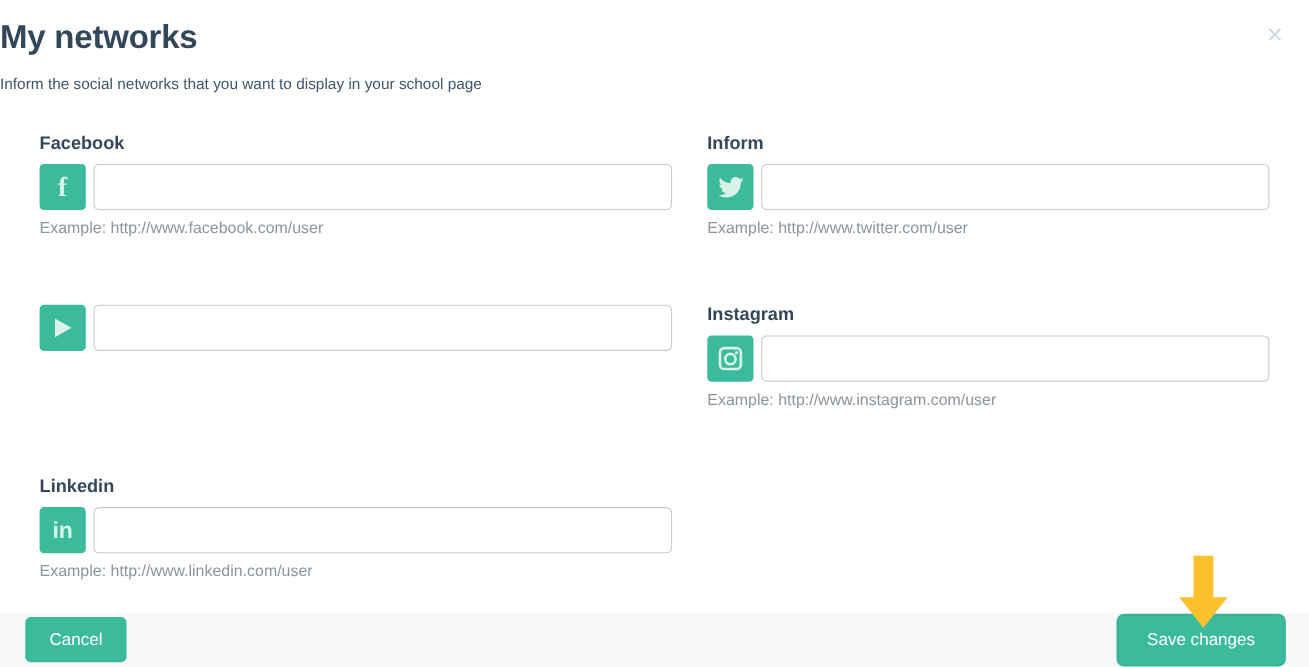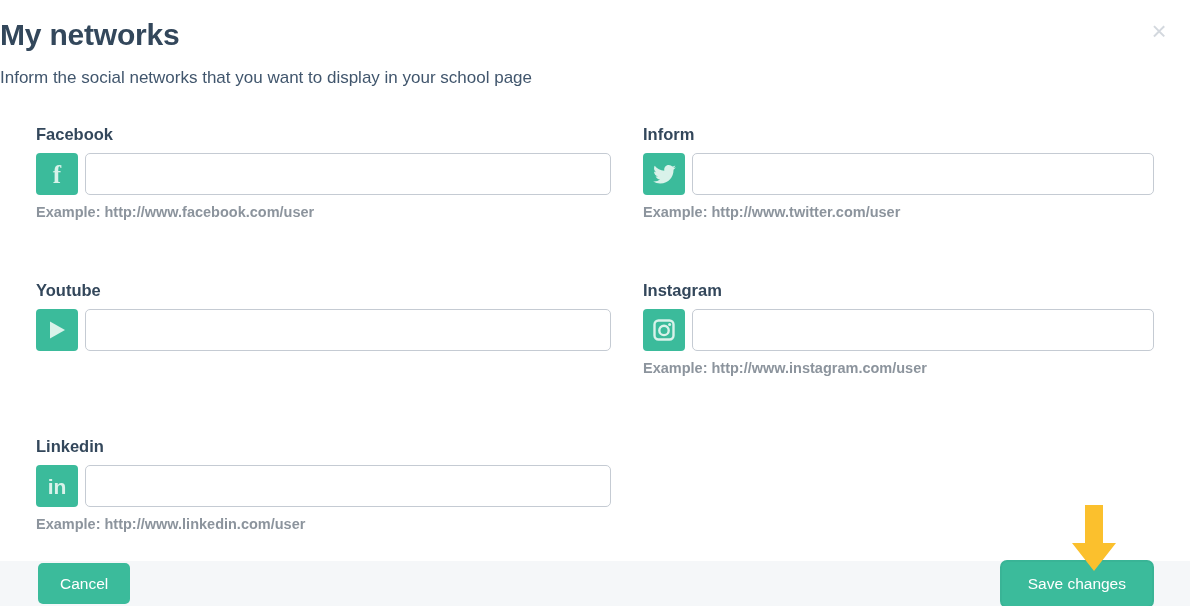--- a/index.html
+++ b/index.html
@@ -52,21 +52,21 @@
   }
   .modal-title {
     margin: 0;
     font-size: 30px;
     font-weight: bold;
     color: #33475b;
     letter-spacing: -0.2px;
   }
   .modal-subtitle {
     margin: 16px 0 0 0;
-    font-size: 17px;
+    font-size: 14px;
     font-weight: normal;
     color: #41566d;
   }
 
   
   .modal-body {
     flex: 1;
     padding: 37px 36px 0 36px;
     box-sizing: border-box;
   }
@@ -131,31 +131,30 @@
     font-family: "Liberation Sans", sans-serif;
     color: #33475b;
     outline: none;
   }
   .net-input::placeholder { color: #b6bdc6; }
   .net-help {
     margin-top: 9px;
     font-size: 14.5px;
     color: #8c949d;
     font-family: "Liberation Sans", sans-serif;
-    font-weight: bold;
   }
 
   
   .modal-footer {
     height: 75px;
     background: #f5f7f9;
     display: flex;
     align-items: center;
     justify-content: space-between;
-    padding: 0 38px;
+    padding: 0 23px;
     box-sizing: border-box;
     position: relative;
   }
   .btn {
     border: none;
     border-radius: 5px;
     background: #3bbb9b;
     color: #ffffff;
     font-size: 15.5px;
     font-family: "Liberation Sans", sans-serif;
@@ -217,21 +216,20 @@
             <svg width="23" height="19" viewBox="0 0 24 20">
               <path fill="#d9f2ea" d="M24 2.4c-.9.4-1.8.7-2.8.8 1-.6 1.8-1.6 2.2-2.7-1 .6-2 1-3.1 1.2A4.9 4.9 0 0 0 16.6 0c-2.7 0-4.9 2.2-4.9 4.9 0 .4 0 .8.1 1.1C7.7 5.8 4.1 3.9 1.7.9c-.4.7-.7 1.6-.7 2.5 0 1.7.9 3.2 2.2 4.1-.8 0-1.6-.2-2.2-.6v.1c0 2.4 1.7 4.4 3.9 4.8-.4.1-.8.2-1.3.2-.3 0-.6 0-.9-.1.6 2 2.4 3.4 4.6 3.4A9.8 9.8 0 0 1 0 17.4 13.9 13.9 0 0 0 7.5 19.6c9.1 0 14-7.5 14-14v-.6c1-.7 1.8-1.6 2.5-2.6z"></path>
             </svg>
           </div>
           <input class="net-input" type="text" placeholder="" style="">
         </div>
         <div class="net-help">Example: http://www.twitter.com/user</div>
       </div>
 
       <div class="net-field">
-        <span class="net-label">Youtube</span>
         <div class="net-inputrow">
           <div class="net-icon">
             <svg width="19" height="20" viewBox="0 0 19 20">
               <path fill="#d9f2ea" d="M2 1.5 17 10 2 18.5z"></path>
             </svg>
           </div>
           <input class="net-input" type="text" placeholder="" style="">
         </div>
       </div>
 

